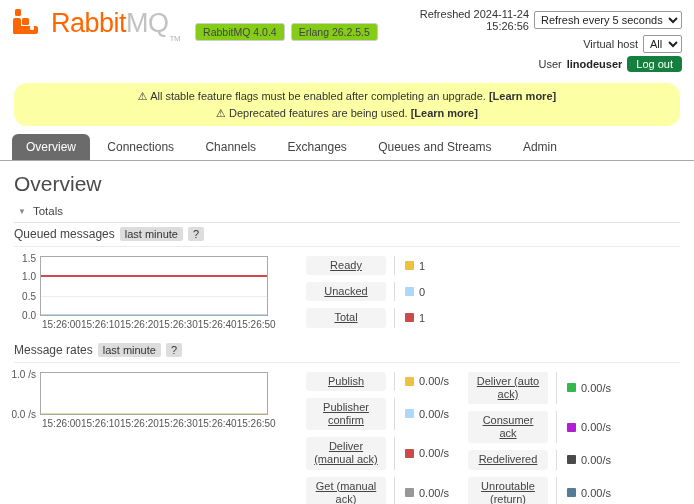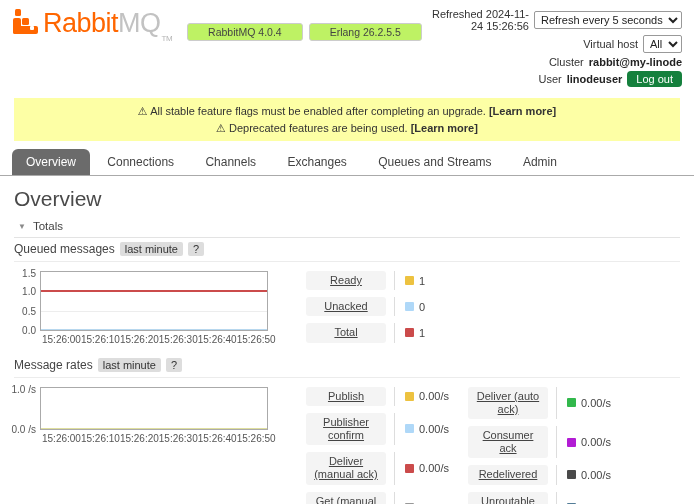--- a/index.html
+++ b/index.html
@@ -4,38 +4,38 @@
 <style>
   * { box-sizing: border-box; margin: 0; padding: 0; }
   html,body { width: 694px; height: 504px; overflow: hidden; }
   body {
     font-family: "Liberation Sans", "DejaVu Sans", sans-serif;
     font-size: 12px; color: #444; background: #fff;
   }
   
   .header { display: flex; justify-content: space-between; padding: 8px 12px 0 12px; }
   .header-left { display: flex; align-items: flex-start; }
-  .logo { display: flex; align-items: flex-start; gap: 4px; cursor: pointer; }
+  .logo { display: flex; align-items: flex-start; gap: 12px; cursor: pointer; }
   .brand { font-size: 27px; line-height: 30px; letter-spacing: -0.5px; }
   .brand .rabbit { color: #ff6600; }
   .brand .mq { color: #c2c2c2; }
   .tm { font-size: 8px; color: #b5b5b5; vertical-align: baseline; position: relative; top: 9px; left: 1px; }
   .version-badges { margin-left: 16px; margin-top: 15px; display: flex; gap: 6px; }
-  .vbadge { background: #bef264; border: 1px solid #ccc; border-radius: 3px;
-            padding: 2px 20px; font-size: 10.5px; color: #444; white-space: nowrap; }
+  .vbadge { background: #84cc16; border: 1px solid #ccc; border-radius: 3px;
+            padding: 2px 7px; font-size: 10.5px; color: #444; white-space: nowrap; }
   .header-right { text-align: right; font-size: 11px; color: #333; }
   .hr-row { display: flex; justify-content: flex-end; align-items: center; gap: 5px; margin-bottom: 3px; }
   .hr-row b { color: #222; }
   select { font-family: inherit; font-size: 11px; border: 1px solid #999; background: #fff;
            padding: 1px 2px; color: #222; border-radius: 2px; }
   .logout-btn { background: #15803d; color: #fff; border: none; border-radius: 4px;
                 padding: 2px 9px; font-size: 11px; font-family: inherit; cursor: pointer; }
   
   .banner { margin: 8px 14px 0 14px; background: #fdffa5; padding: 5px 4px;
-            text-align: center; font-size: 11px; color: #333; line-height: 1.5; }
+            text-align: center; font-size: 11px; color: #333; line-height: 1.5; border-radius: 13px; }
   .banner .lm { font-weight: bold; cursor: pointer; }
   
   .tabbar { border-bottom: 1px solid #aaa; padding-left: 12px; margin-top: 8px; }
   .tab { display: inline-block; padding: 6px 14px 6px 14px; font-size: 12px; color: #444; cursor: pointer; }
   .tab.selected { background: #6b6b6b; color: #fff; border-radius: 6px 6px 0 0; }
   
   .main { padding: 0 14px; }
   .page-title { font-size: 21px; font-weight: 400; color: #4a4a4a; margin: 11px 0 6px 0; }
   .totals-bar { display: flex; align-items: center; gap: 7px; font-size: 11.5px; color: #444;
                 padding: 3px 2px 5px 4px; border-bottom: 1px solid #e3e3e3; cursor: pointer; }
@@ -93,24 +93,20 @@
         <option>Refresh every 5 seconds</option>
       </select>
     </div>
     <div class="hr-row">
       <span>Virtual host</span>
       <select>
         <option>All</option>
       </select>
     </div>
     <div class="hr-row">
-      <span>Cluster</span>
-      <b>rabbit@my-linode</b>
-    </div>
-    <div class="hr-row">
       <span>User</span>
       <b>linodeuser</b>
       <button class="logout-btn">Log out</button>
     </div>
   </div>
 </div>
 
 <div class="banner">
   <div><span>⚠ All stable feature flags must be enabled after completing an upgrade.</span> <span class="lm">[Learn more]</span></div>
   <div><span>⚠ Deprecated features are being used.</span> <span class="lm">[Learn more]</span></div>

